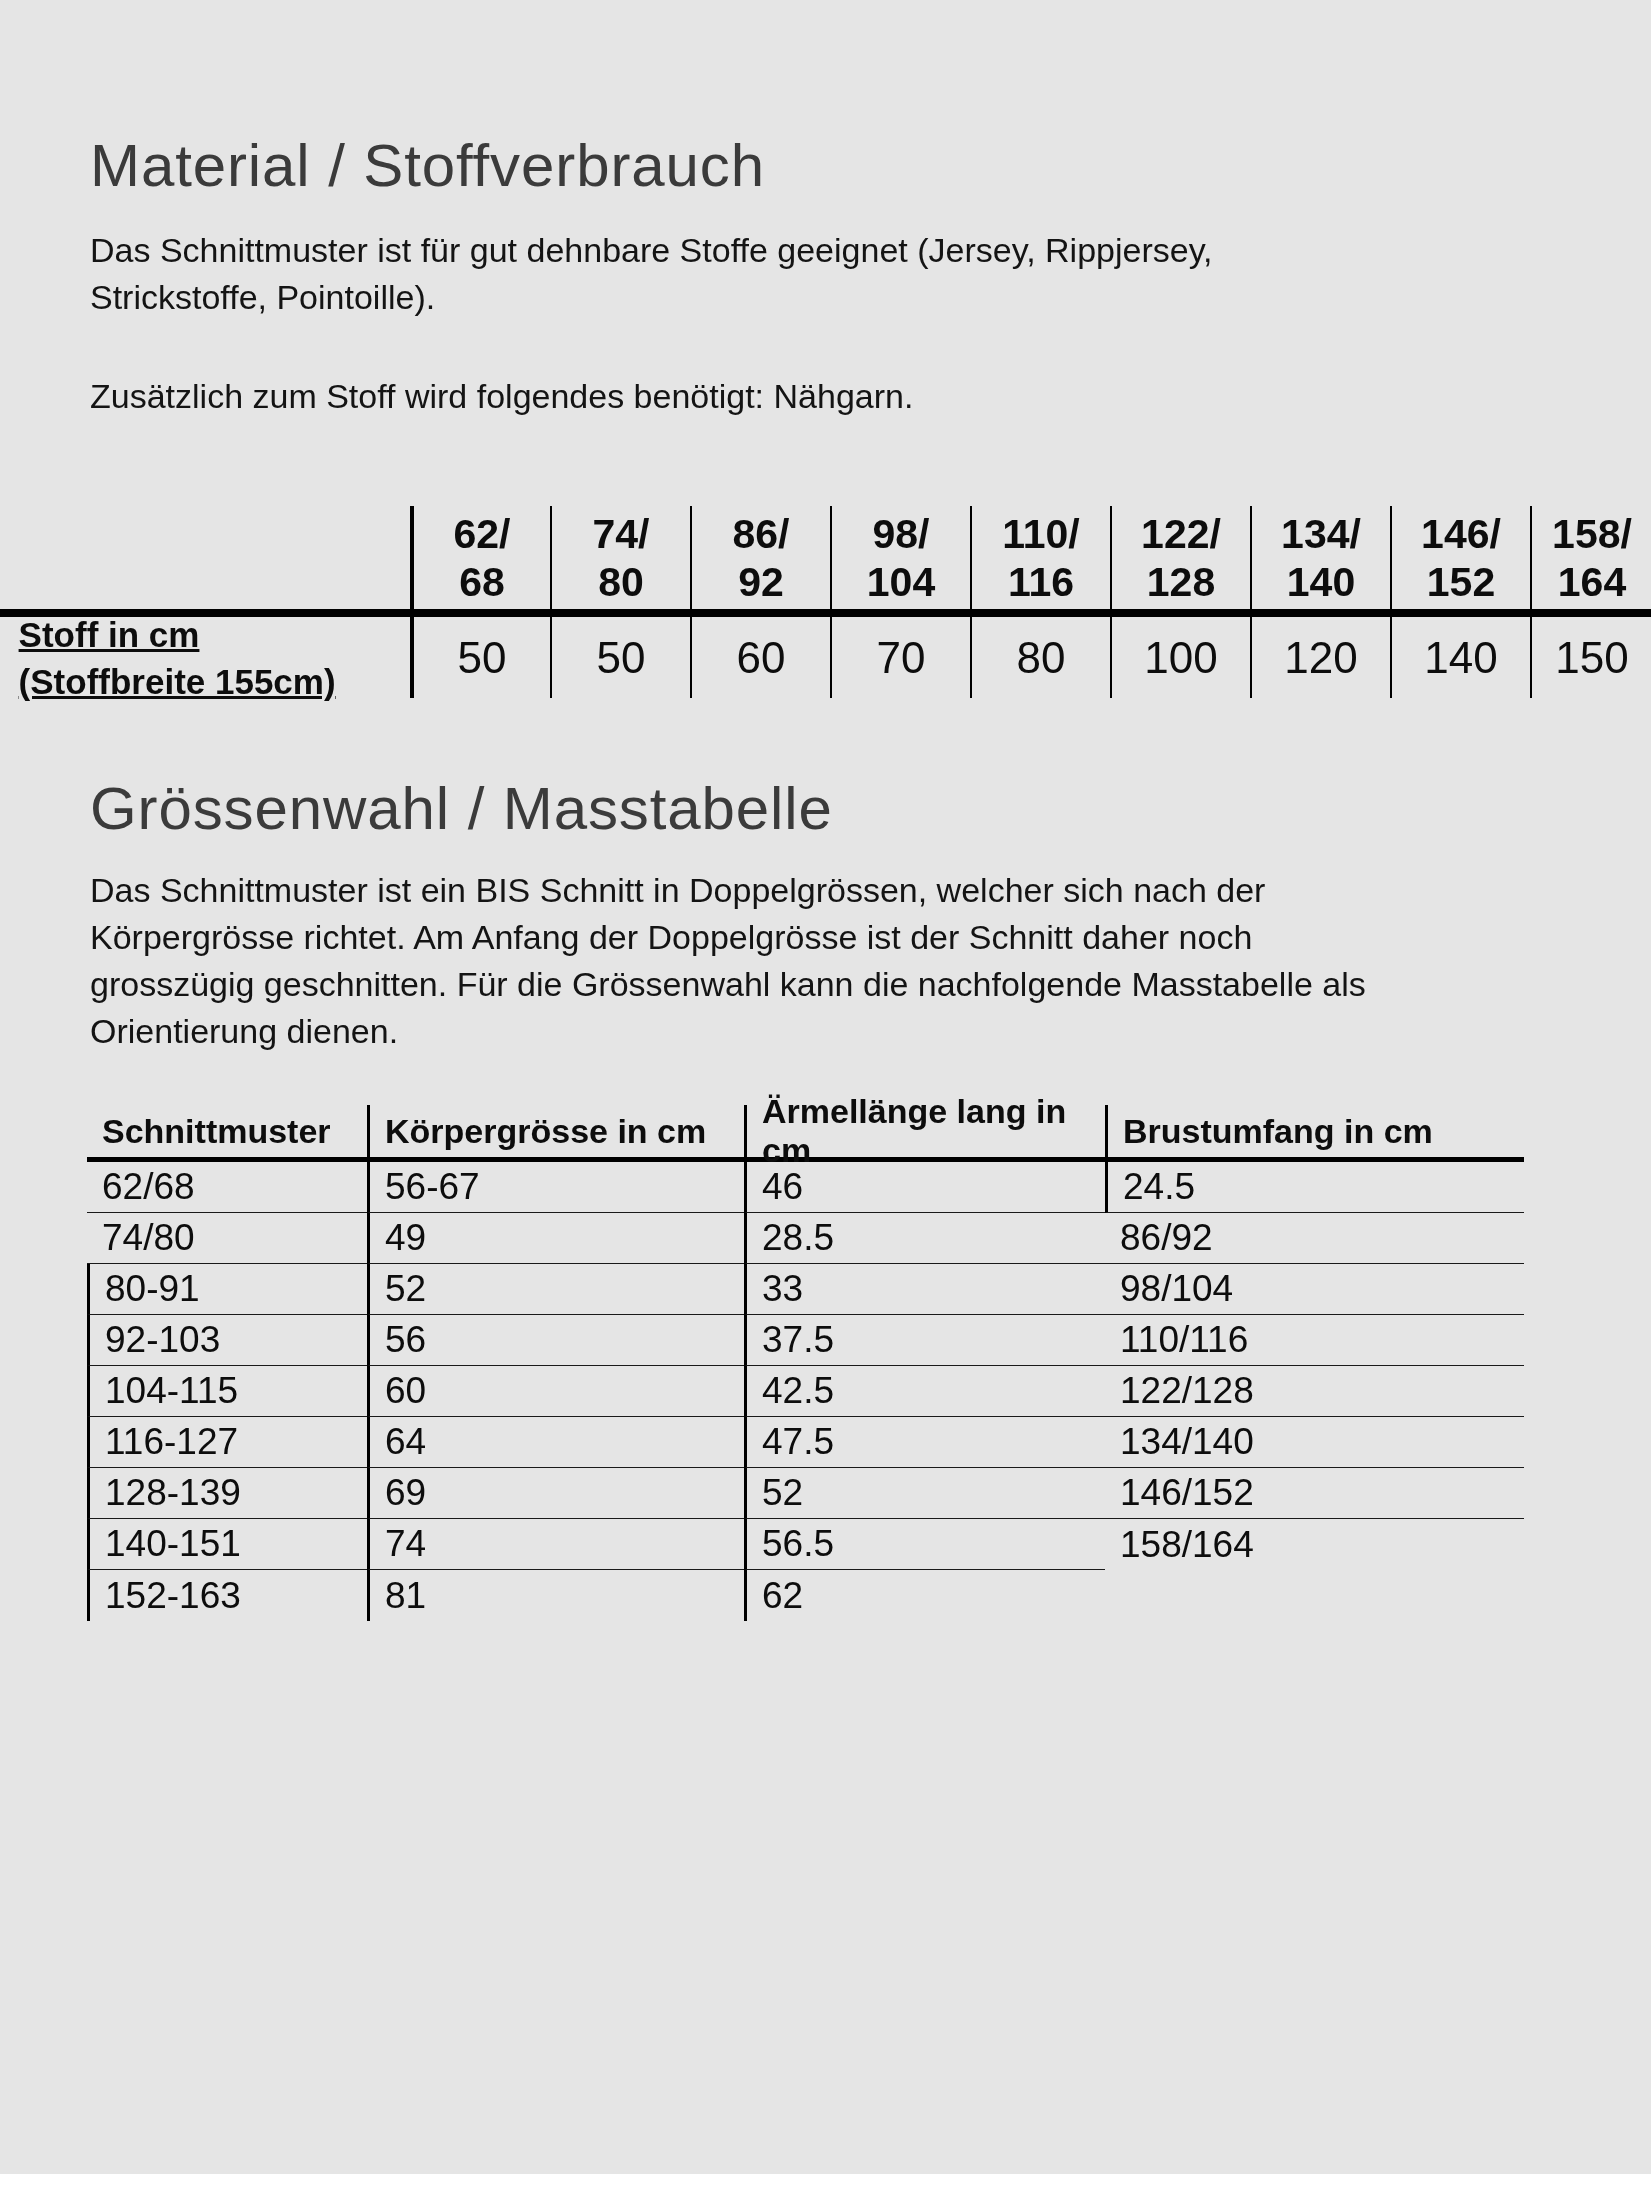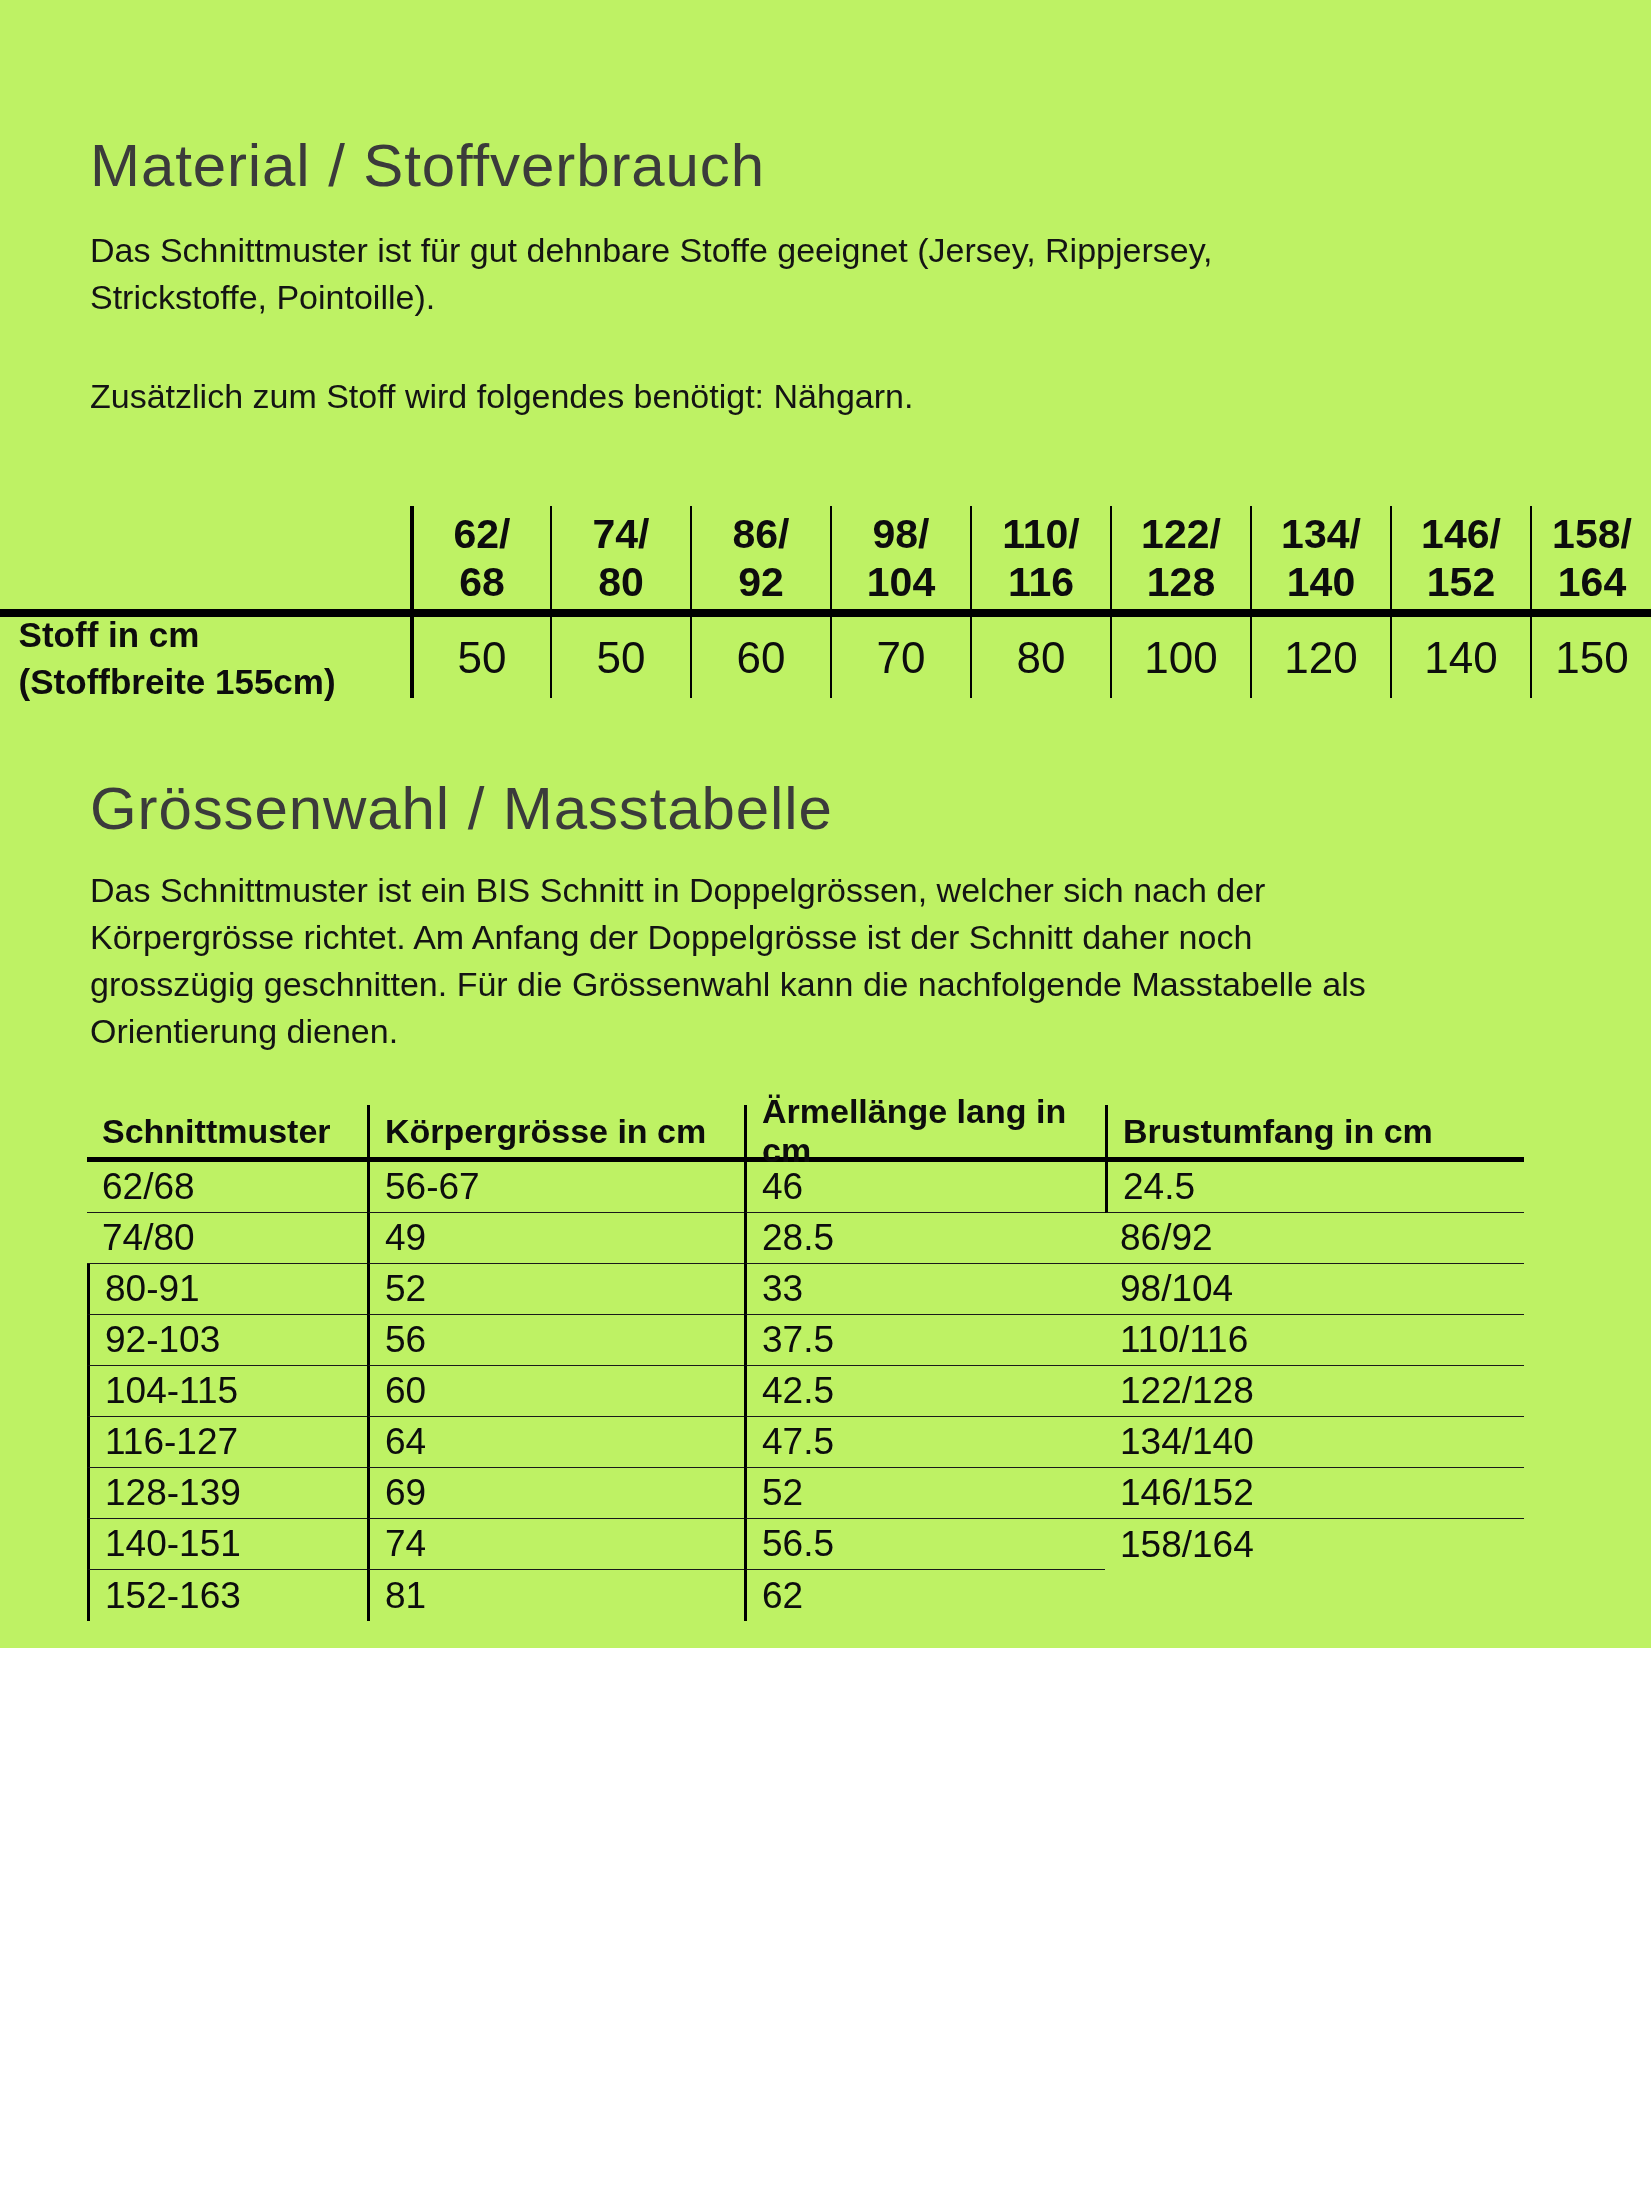--- a/index.html
+++ b/index.html
@@ -1,20 +1,20 @@
 <!DOCTYPE html>
 <html style="font-size:15px"><head>
 <meta charset="utf-8">
 <style>
   * { margin:0; padding:0; box-sizing:border-box; }
   html,body { background:#ffffff; }
   .page {
     position:relative;
-    width:1652px; height:1648px;
-    background:#bef264;
+    width:1652px; height:2174px;
+    background:#e5e5e5;
     color:#141414;
     font-family:"Liberation Sans","DejaVu Sans",sans-serif;
     overflow:hidden;
   }
   .h-light {
     position:absolute; left:90px;
     font-size:60px; font-weight:300;
     letter-spacing:0.9px;
     color:#3b3b3b;
     white-space:nowrap;
@@ -53,20 +53,21 @@
   .fval { font-size:44px; }
   .vsep  { border-left:2.8px solid #000; }
   .vsep-thick { border-left:4.7px solid #000; }
   .r2 { border-top:8.4px solid #000; }
   .flabel {
     justify-content:flex-start;
     text-align:left;
     padding-left:18.6px;
     font-weight:bold; font-size:35px; line-height:47px;
     white-space:pre-line;
+    text-decoration:underline;
   }
 
   
   .stable {
     position:absolute; top:1105px; left:87px;
     width:1436px;
     display:grid;
     grid-template-columns:280px 377px 361px 419px;
     grid-template-rows:57px repeat(9,51px);
   }

